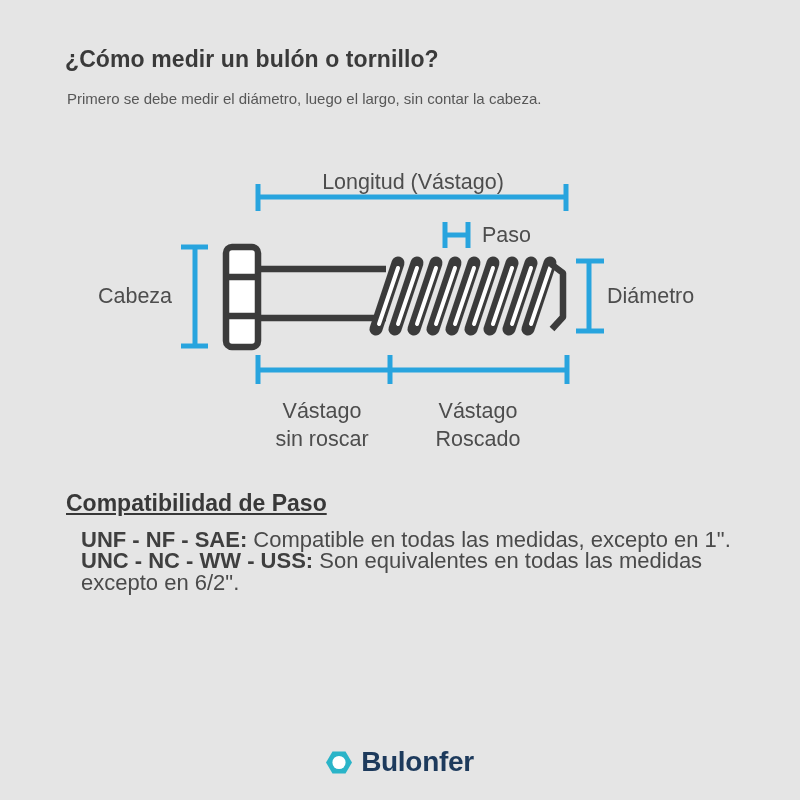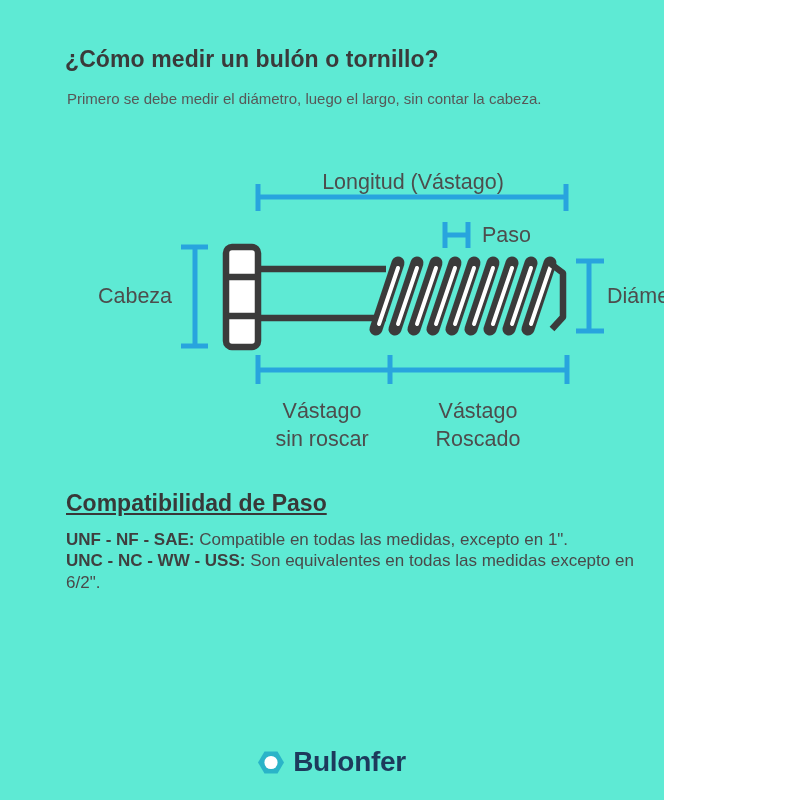--- a/index.html
+++ b/index.html
@@ -1,38 +1,38 @@
 <!DOCTYPE html>
 <html><head>
 <meta charset="utf-8">
 <style>
   html,body { margin:0; padding:0; background:#ffffff; }
   .canvas {
-    position:relative; width:664px; height:800px; background:#5eead4;
+    position:relative; width:800px; height:800px; background:#e5e5e5;
     font-family:"Liberation Sans", sans-serif; overflow:hidden;
   }
   
   .page-title {
     position:absolute; left:65px; top:46px; margin:0;
     font-size:23px; font-weight:700; color:#3a3a3a; letter-spacing:0.1px;
   }
   .page-subtitle {
     position:absolute; left:67px; top:90px; margin:0;
     font-size:15px; font-weight:400; color:#575757;
   }
   
   svg.diagram { position:absolute; left:0; top:0; width:800px; height:800px; }
   svg.diagram text {
     font-family:"Liberation Sans", sans-serif;
     font-size:21.5px; fill:#4d4d4d;
   }
   
   .sec { position:absolute; left:66px; }
   .sec h2 { margin:0; font-size:23px; line-height:1.2; font-weight:700; color:#383838;text-decoration:underline; }
-  .sec .lines { margin:0; font-size:17px; line-height:21.5px; color:#4a4a4a; }
+  .sec .lines { margin:15px; font-size:22px; line-height:21.5px; color:#4a4a4a; }
   #sec-compat { top:490px; }
   #sec-compat .lines { margin-top:11px; }
   #sec-sistema { top:589px; }
   #sec-sistema .lines { margin-top:9px; }
   .term { font-weight:700; color:#3f3f3f; }
   
   .footer {
     position:absolute; left:0; right:0; top:746px;
     display:flex; justify-content:center; align-items:center; gap:9px;
   }

